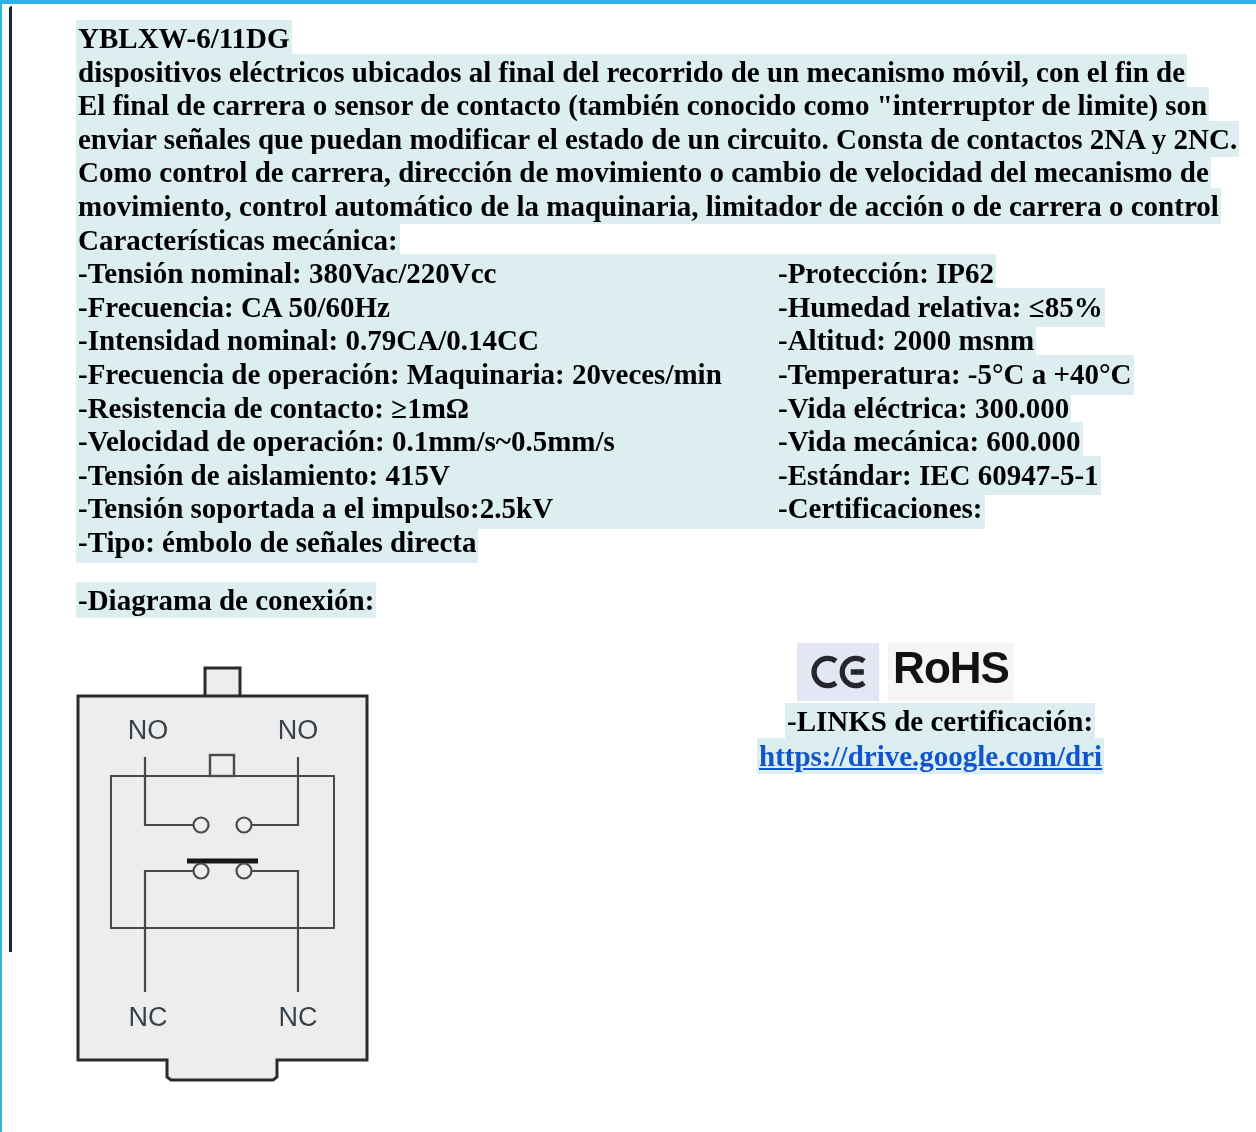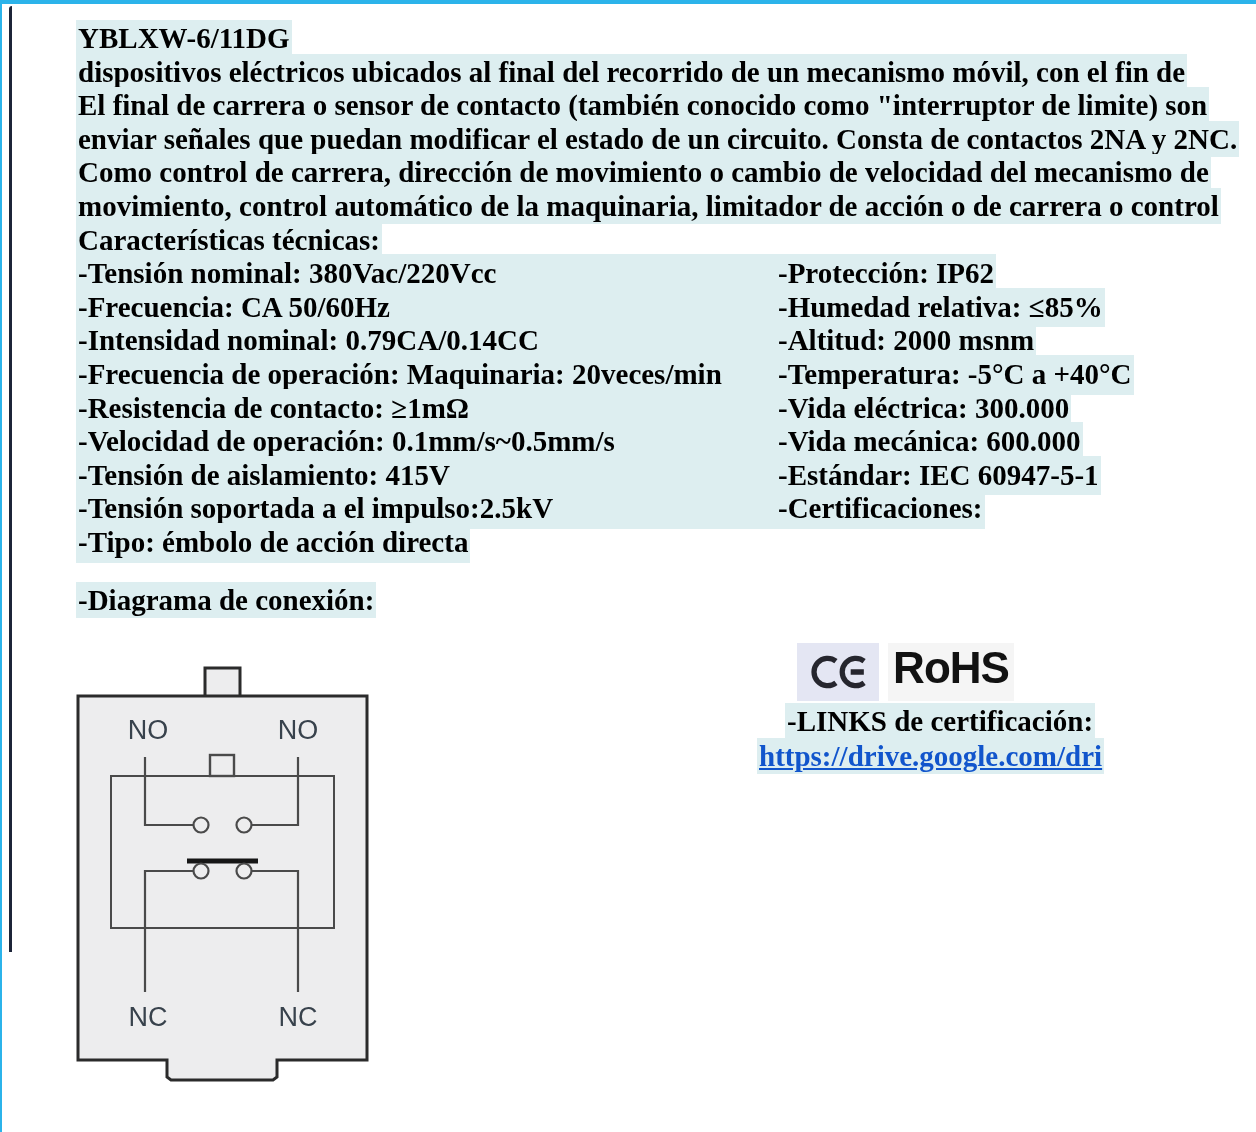--- a/index.html
+++ b/index.html
@@ -50,21 +50,21 @@
     <div class="line"><span class="hl">YBLXW-6/11DG</span></div>
 
     <div>
       <div class="line"><span class="hl">dispositivos eléctricos ubicados al final del recorrido de un mecanismo móvil, con el fin de</span></div>
       <div class="line"><span class="hl">El final de carrera o sensor de contacto (también conocido como "interruptor de limite) son</span></div>
       <div class="line"><span class="hl">enviar señales que puedan modificar el estado de un circuito. Consta de contactos 2NA y 2NC.</span></div>
       <div class="line"><span class="hl">Como control de carrera, dirección de movimiento o cambio de velocidad del mecanismo de</span></div>
       <div class="line"><span class="hl">movimiento, control automático de la maquinaria, limitador de acción o de carrera o control</span></div>
     </div>
 
-    <div class="line"><span class="hl">Características técnicas:</span></div>
+    <div class="line"><span class="hl">Características mecánica:</span></div>
 
     <div>
       <div class="line spec-row"><span class="hl">
             <span class="spec-left">-Tensión nominal: 380Vac/220Vcc</span>
             <span class="spec-right">-Protección: IP62</span>
           </span></div>
       <div class="line spec-row"><span class="hl">
             <span class="spec-left">-Frecuencia: CA 50/60Hz</span>
             <span class="spec-right">-Humedad relativa: ≤85%</span>
           </span></div>
@@ -86,21 +86,21 @@
           </span></div>
       <div class="line spec-row"><span class="hl">
             <span class="spec-left">-Tensión de aislamiento: 415V</span>
             <span class="spec-right">-Estándar: IEC 60947-5-1</span>
           </span></div>
       <div class="line spec-row"><span class="hl">
             <span class="spec-left">-Tensión soportada a el impulso:2.5kV</span>
             <span class="spec-right">-Certificaciones:</span>
           </span></div>
       <div class="line spec-row"><span class="hl">
-            <span class="spec-left">-Tipo: émbolo de acción directa</span>
+            <span class="spec-left">-Tipo: émbolo de señales directa</span>
           </span></div>
     </div>
 
     <div class="line diagram-heading-row"><span class="hl">-Diagrama de conexión:</span></div>
   </div>
 
   <svg class="diagram" width="1256" height="1132" viewBox="0 0 1256 1132">
 
     <rect x="205" y="668" width="35" height="30" fill="#ededee" stroke="#2b2b2b" stroke-width="3"></rect>
 

